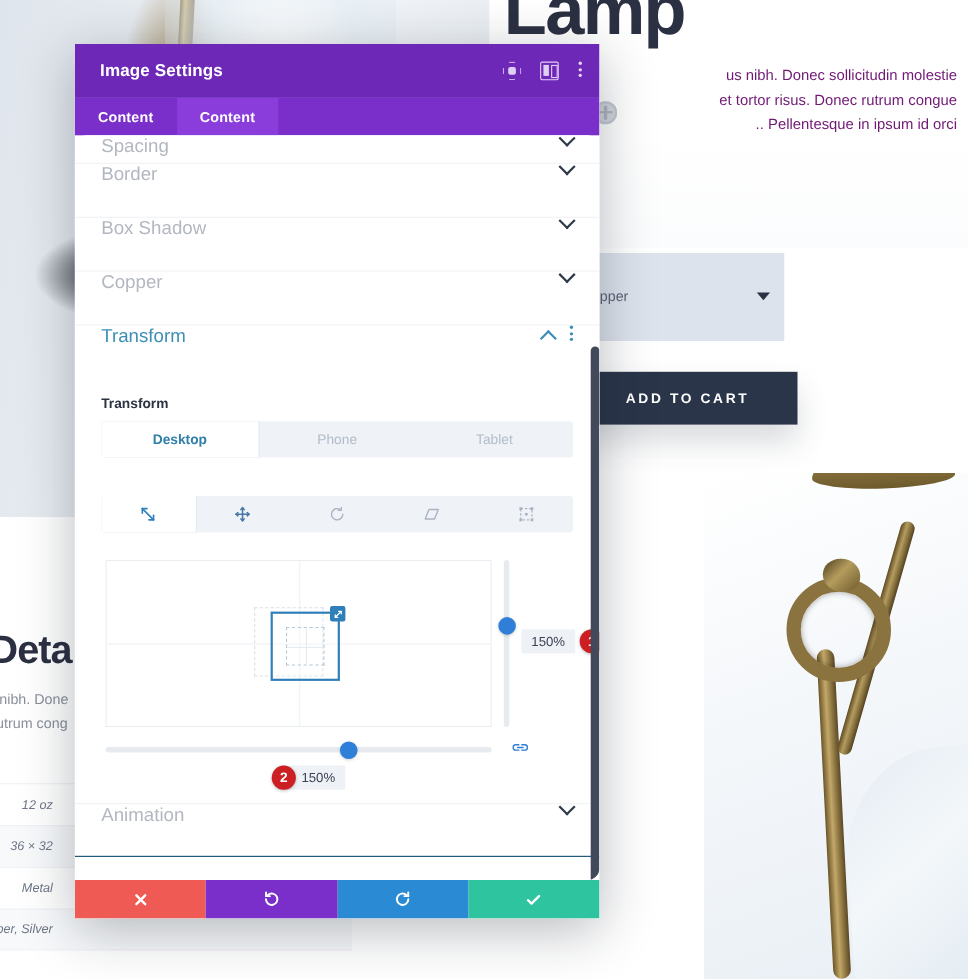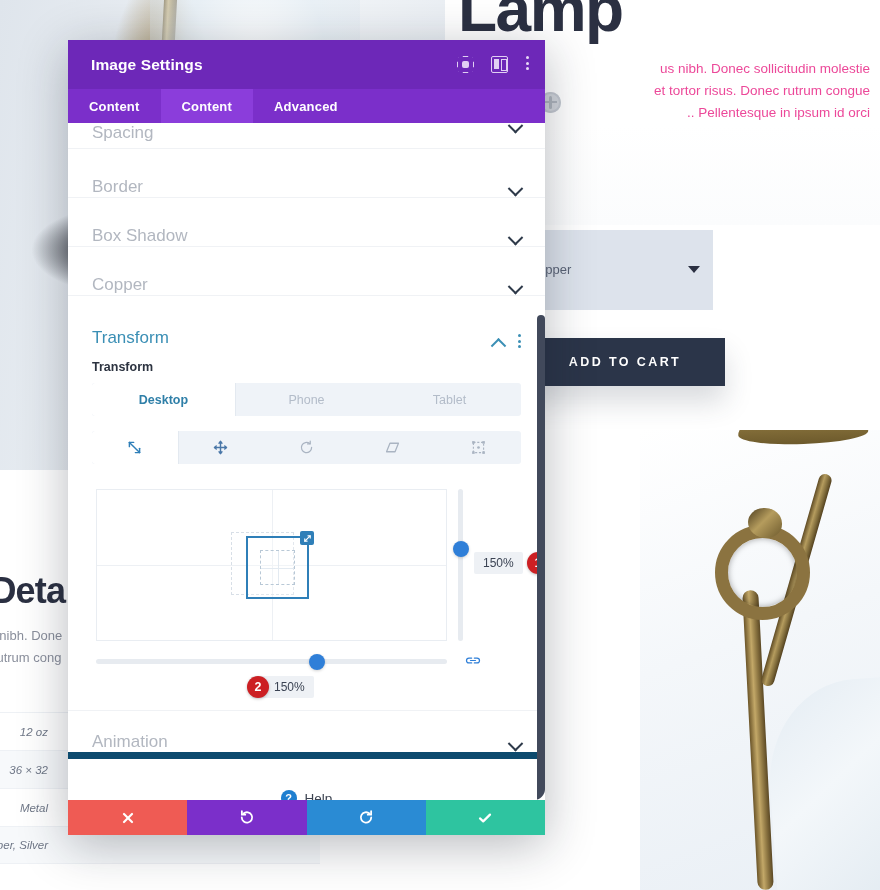--- a/index.html
+++ b/index.html
@@ -75,21 +75,21 @@
     transform: rotate(-2deg);
   }
 
   .hero-title {
     position:absolute; left:458px; top:-28px;
     font-size:64px; font-weight:bold; letter-spacing:-1.5px;
     color:#2b3042; white-space:nowrap;
   }
   .hero-para {
     position:absolute; left:470px; top:58px; width:400px;
-    font-size:13.5px; line-height:22px; color:#ec4899; text-align:right;
+    font-size:13.5px; line-height:22px; color:#701a75; text-align:right;
   }
   .social-dot {
     position:absolute; left:540px; top:92px; width:21px; height:21px;
     border-radius:50%; background:#d2d6dc;
     box-shadow: inset 0 0 0 2px #c3c8d0;
   }
   .social-dot::before{
     content:""; position:absolute; left:4px; top:9px; width:13px; height:2px; background:#aeb4bd;
   }
   .social-dot::after{
@@ -176,40 +176,40 @@
   .modal-tabs { height:34px; background:#7b2fca; display:flex; flex:0 0 auto; }
   .tab {
     padding:0 21px; height:100%; display:flex; align-items:center;
     font-size:13px; font-weight:bold; color:#fff; cursor:pointer; letter-spacing:.2px;
   }
   .tab.active { background:#8b3ddb; }
 
   .modal-body { flex:1; overflow:hidden; position:relative; background:#fff;border-radius:11px; }
 
   .acc-row {
-    height:49px; display:flex; align-items:flex-end; justify-content:space-between;
+    height:49px; display:flex; align-items:flex-start; justify-content:space-between;
     padding:0 24px; border-bottom:1px solid #f0f2f5; cursor:pointer;
   }
   .acc-row.clipped { height:26px; align-items:flex-start; padding-top:0; overflow:hidden; }
   .acc-label { font-size:17px; color:#b2b7c0; }
   .acc-label.open { color:#3b8fb5; }
   .chev {
     width:11px;height:11px; border-right:2px solid #2e3a4a; border-bottom:2px solid #2e3a4a;
     transform: rotate(45deg) translate(-2px,-2px);
   }
   .chev.up { transform: rotate(-135deg) translate(-3px,-3px); border-color:#3b8fb5; }
   .acc-right { display:flex; align-items:center; gap:14px; }
   .acc-kebab { display:flex; flex-direction:column; gap:2.5px; }
   .acc-kebab i{ width:3px;height:3px;border-radius:50%;background:#3b8fb5;display:block; }
 
   .acc-body { padding:12px 24px 0; }
   .field-label { font-size:12.5px; font-weight:bold; color:#2c3340; margin-bottom:9px; }
 
   .device-tabs {
-    display:flex; background:#eff3f8; border-radius:3px; overflow:hidden; margin-bottom:15px;
+    display:flex; background:#eff3f8; border-radius:3px; overflow:hidden; margin-bottom:35px;
   }
   .device-tab {
     flex:1; height:33px; display:flex; align-items:center; justify-content:center;
     font-size:12.5px; color:#b3bcc9; cursor:pointer;
   }
   .device-tab.active {
     background:#fff; color:#2f7fa8; font-weight:bold;
     box-shadow:0 0 0 1px #e3e9f0;
   }
 
@@ -366,21 +366,20 @@
           <i></i>
           <i></i>
           <i></i>
         </div>
     </div>
   </div>
 
   <div class="modal-tabs">
     <div class="tab">Content</div>
     <div class="tab active">Content</div>
-    <div class="tab">Advanced</div>
   </div>
 
   <div class="modal-body">
 
     <div class="acc-row clipped">
       <div class="acc-label">Spacing</div>
       <div class="chev"></div>
     </div>
 
     <div class="acc-row">
@@ -509,21 +508,21 @@
                 <path d="M10.5 4.2h3a2.8 2.8 0 0 1 0 5.6h-3"></path>
                 <path d="M6.2 7h5.6"></path>
               </g>
             </svg>
         </div>
         <div class="hval">150%</div>
         <div class="badge badge-2">2</div>
       </div>
     </div>
 
-    <div class="acc-row" style="border-top:1px solid #f0f2f5;border-bottom:7px solid #0c4a6e;margin-top:6px;">
+    <div class="acc-row" style="border-top:1px solid #f0f2f5;border-bottom:1px solid #0c4a6e;margin-top:6px;">
       <div class="acc-label">Animation</div>
       <div class="chev"></div>
     </div>
 
     <div class="help-row" style="border-top:none;">
       <div class="help-q">?</div>
       <div class="help-text">Help</div>
     </div>
 
     <div class="modal-scrollbar"></div>

